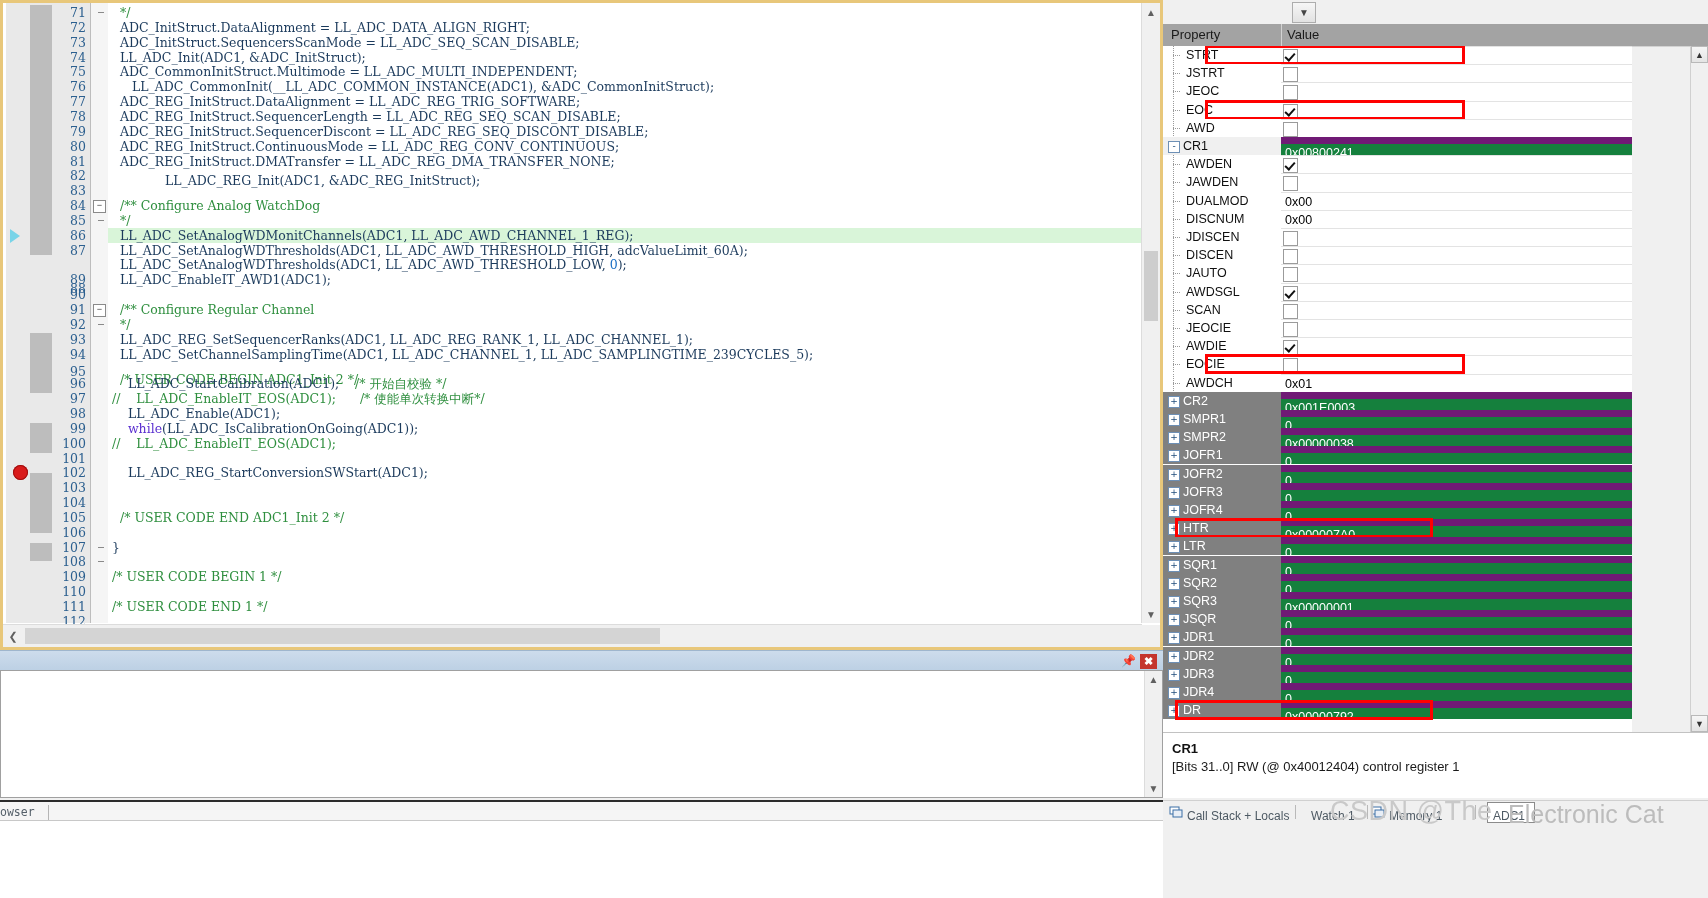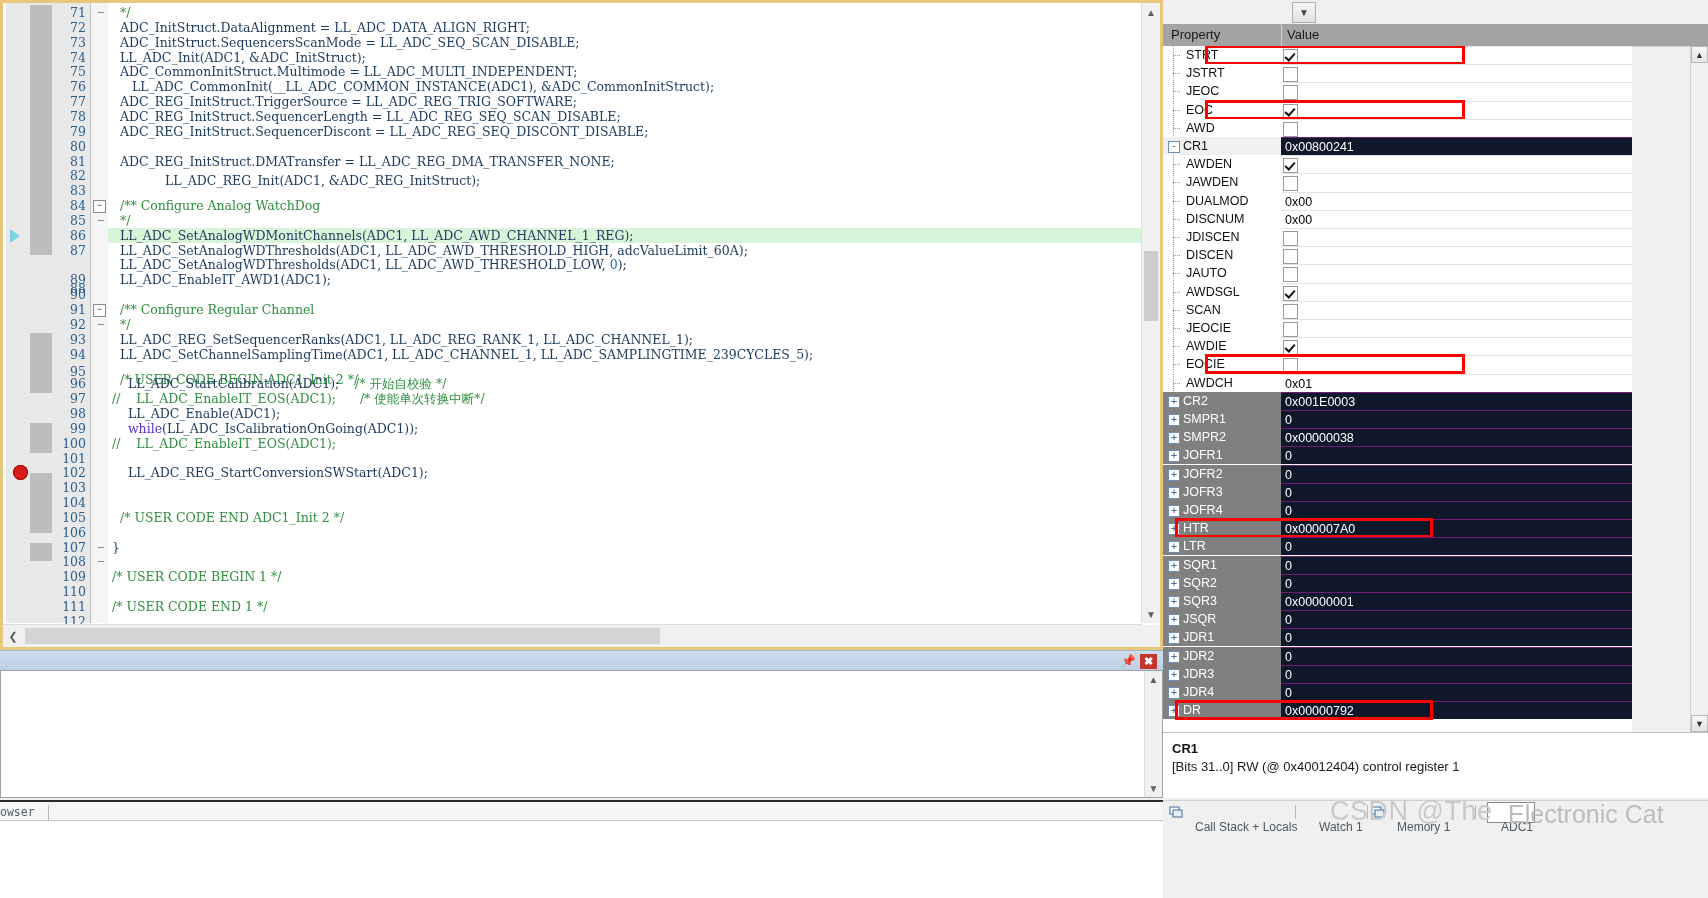--- a/index.html
+++ b/index.html
@@ -121,21 +121,21 @@
   .sv-row{position:absolute;left:0;width:545px;height:18px;}
   .sv-row .name{
     position:absolute;left:0;top:0;width:118px;height:18px;line-height:18px;
     font-size:12.5px;color:#101010;box-sizing:border-box;
   }
   .sv-row .valcell{
     position:absolute;left:118px;top:0;width:427px;height:18px;line-height:18px;
     font-size:12.5px;box-sizing:border-box;border-top:1px solid #e3e3e3;padding-left:4px;
   }
   .sv-row.reg .name{background:#808080;color:#ffffff;}
-  .sv-row.reg .valcell{background:#0f172a;color:#ffffff;border-top:1px solid #701a75;}
+  .sv-row.reg .valcell{background:#15803d;color:#ffffff;border-top:7px solid #701a75;}
   .sv-row.field .name{background:#ffffff;}
   .sv-row.field .valcell{background:#ffffff;}
   .sv-row.reg .name.lightname{background:#f0f0f0;color:#101010;}
 
   .tree-dots{position:absolute;left:10px;top:0;width:1px;height:18px;
       background:repeating-linear-gradient(to bottom,#9a9a9a 0 1px,transparent 1px 2px);}
   .tree-stub{position:absolute;left:10px;top:9px;width:8px;height:1px;
       background:repeating-linear-gradient(to right,#9a9a9a 0 1px,transparent 1px 2px);}
   .expander{
     position:absolute;left:5px;top:4px;width:10px;height:10px;border:1px solid #6d8fb5;background:#fff;
@@ -163,21 +163,21 @@
   .sv-desc{
     position:absolute;left:0;top:732px;width:545px;height:66px;background:#fff;border-top:1px solid #c2c2c2;
   }
   .sv-desc-title{position:absolute;left:9px;top:8px;font-size:13px;font-weight:bold;color:#111;}
   .sv-desc-text{position:absolute;left:9px;top:26px;font-size:13px;color:#1a1a1a;}
 
   .sv-statusbar{
     position:absolute;left:0;top:798px;width:545px;height:100px;background:#f0f0f0;
   }
   .sv-sb-row{position:absolute;left:0;top:2px;width:545px;height:22px;border-top:1px solid #d0d0d0;background:#f0f0f0;}
-  .sb-item{position:absolute;top:18px;height:17px;line-height:17px;font-size:12px;color:#4d5963;margin-left:8px;}
+  .sb-item{position:absolute;top:7px;height:17px;line-height:17px;font-size:12px;color:#4d5963;}
   .sb-sep{position:absolute;top:4px;width:1px;height:14px;background:#b9b9b9;}
   .sb-icon{position:absolute;top:4px;width:15px;height:14px;}
   .sb-active{position:absolute;top:1px;height:21px;border:1px solid #8b8b8b;background:#fff;box-sizing:border-box;}
 
   .watermark{
     position:absolute;left:1330px;top:796px;font-size:27px;color:#c9c9c9;
     font-family:"Liberation Sans",sans-serif;letter-spacing:0.5px;white-space:nowrap;
   }
   .wm2{position:absolute;left:1508px;top:800px;font-size:25px;color:#bcbcbc;white-space:nowrap;}
 </style>
@@ -254,23 +254,24 @@
             <div class="foldend" style="top: 543.6px;"></div>
             <div class="foldend" style="top: 558.45px;"></div>
           </div>
         <div class="code-area">
             <div class="codeline" style="top: 2px;"><span class="mark-dot">  </span><span class="cm">*/</span></div>
             <div class="codeline" style="top: 16.85px;"><span>  ADC_InitStruct.DataAlignment = LL_ADC_DATA_ALIGN_RIGHT;</span></div>
             <div class="codeline" style="top: 31.7px;"><span>  ADC_InitStruct.SequencersScanMode = LL_ADC_SEQ_SCAN_DISABLE;</span></div>
             <div class="codeline" style="top: 46.55px;"><span>  LL_ADC_Init(ADC1, &amp;ADC_InitStruct);</span></div>
             <div class="codeline" style="top: 61.4px;"><span>  ADC_CommonInitStruct.Multimode = LL_ADC_MULTI_INDEPENDENT;</span></div>
             <div class="codeline" style="top: 76.25px; margin-left: 12px;"><span>  LL_ADC_CommonInit(__LL_ADC_COMMON_INSTANCE(ADC1), &amp;ADC_CommonInitStruct);</span></div>
-            <div class="codeline" style="top: 91.1px;"><span>  ADC_REG_InitStruct.TriggerSource = LL_ADC_REG_TRIG_SOFTWARE;</span></div>
+            <div class="codeline" style="top: 91.1px;"><span>  ADC_REG_InitStruct.DataAlignment = LL_ADC_REG_TRIG_SOFTWARE;</span></div>
             <div class="codeline" style="top: 105.95px;"><span>  ADC_REG_InitStruct.SequencerLength = LL_ADC_REG_SEQ_SCAN_DISABLE;</span></div>
             <div class="codeline" style="top: 120.8px;"><span>  ADC_REG_InitStruct.SequencerDiscont = LL_ADC_REG_SEQ_DISCONT_DISABLE;</span></div>
+            <div class="codeline" style="top: 135.65px;"><span>  ADC_REG_InitStruct.ContinuousMode = LL_ADC_REG_CONV_CONTINUOUS;</span></div>
             <div class="codeline" style="top: 150.5px;"><span>  ADC_REG_InitStruct.DMATransfer = LL_ADC_REG_DMA_TRANSFER_NONE;</span></div>
             <div class="codeline" style="top: 170px; margin-left: 45px;"><span>  LL_ADC_REG_Init(ADC1, &amp;ADC_REG_InitStruct);</span></div>
             <div class="codeline" style="top: 180.2px;"></div>
             <div class="codeline" style="top: 195.05px;"><span class="cm">  /** Configure Analog WatchDog</span></div>
             <div class="codeline" style="top: 209.9px;"><span class="cm">  */</span></div>
             <div class="hl-line" style="top: 224.75px;"></div>
             <div class="codeline" style="top: 224.75px;"><span>  LL_ADC_SetAnalogWDMonitChannels(ADC1, LL_ADC_AWD_CHANNEL_1_REG);</span></div>
             <div class="codeline" style="top: 239.6px;"><span>  LL_ADC_SetAnalogWDThresholds(ADC1, LL_ADC_AWD_THRESHOLD_HIGH, adcValueLimit_60A);</span></div>
             <div class="codeline" style="top: 254.45px;"><span>  LL_ADC_SetAnalogWDThresholds(ADC1, LL_ADC_AWD_THRESHOLD_LOW, </span><span class="num">0</span><span>);</span></div>
             <div class="codeline" style="top: 269.3px;"><span>  LL_ADC_EnableIT_AWD1(ADC1);</span></div>

